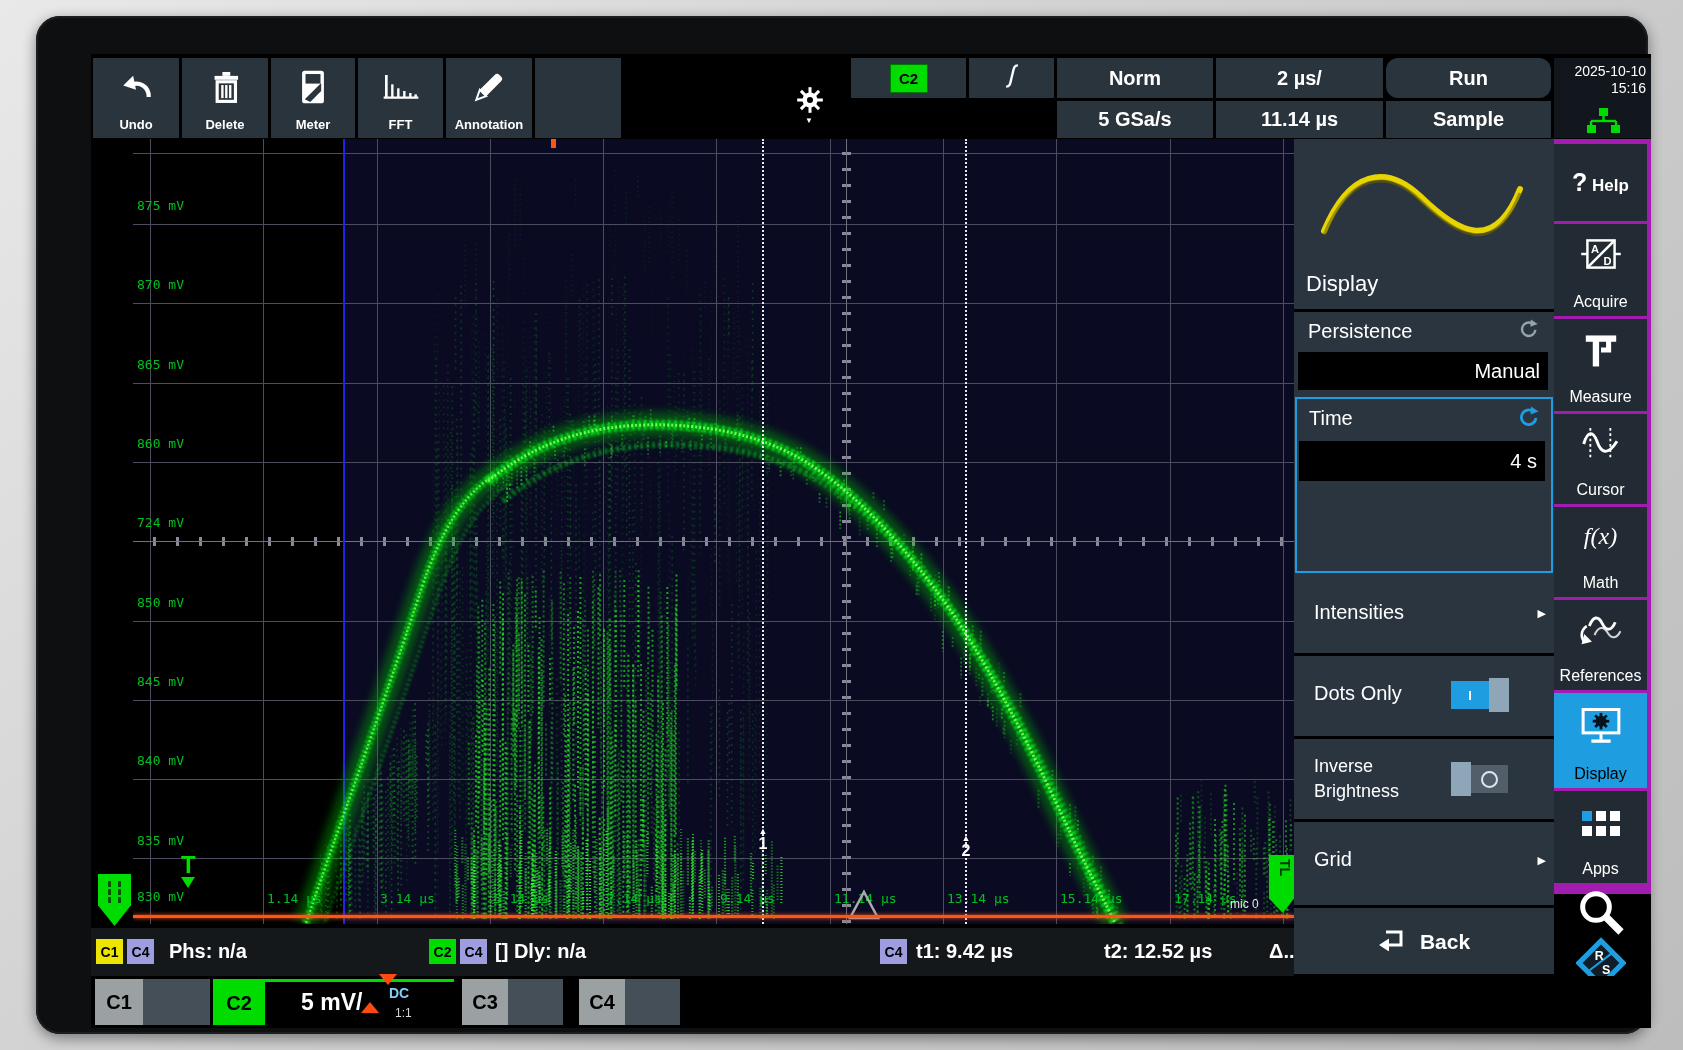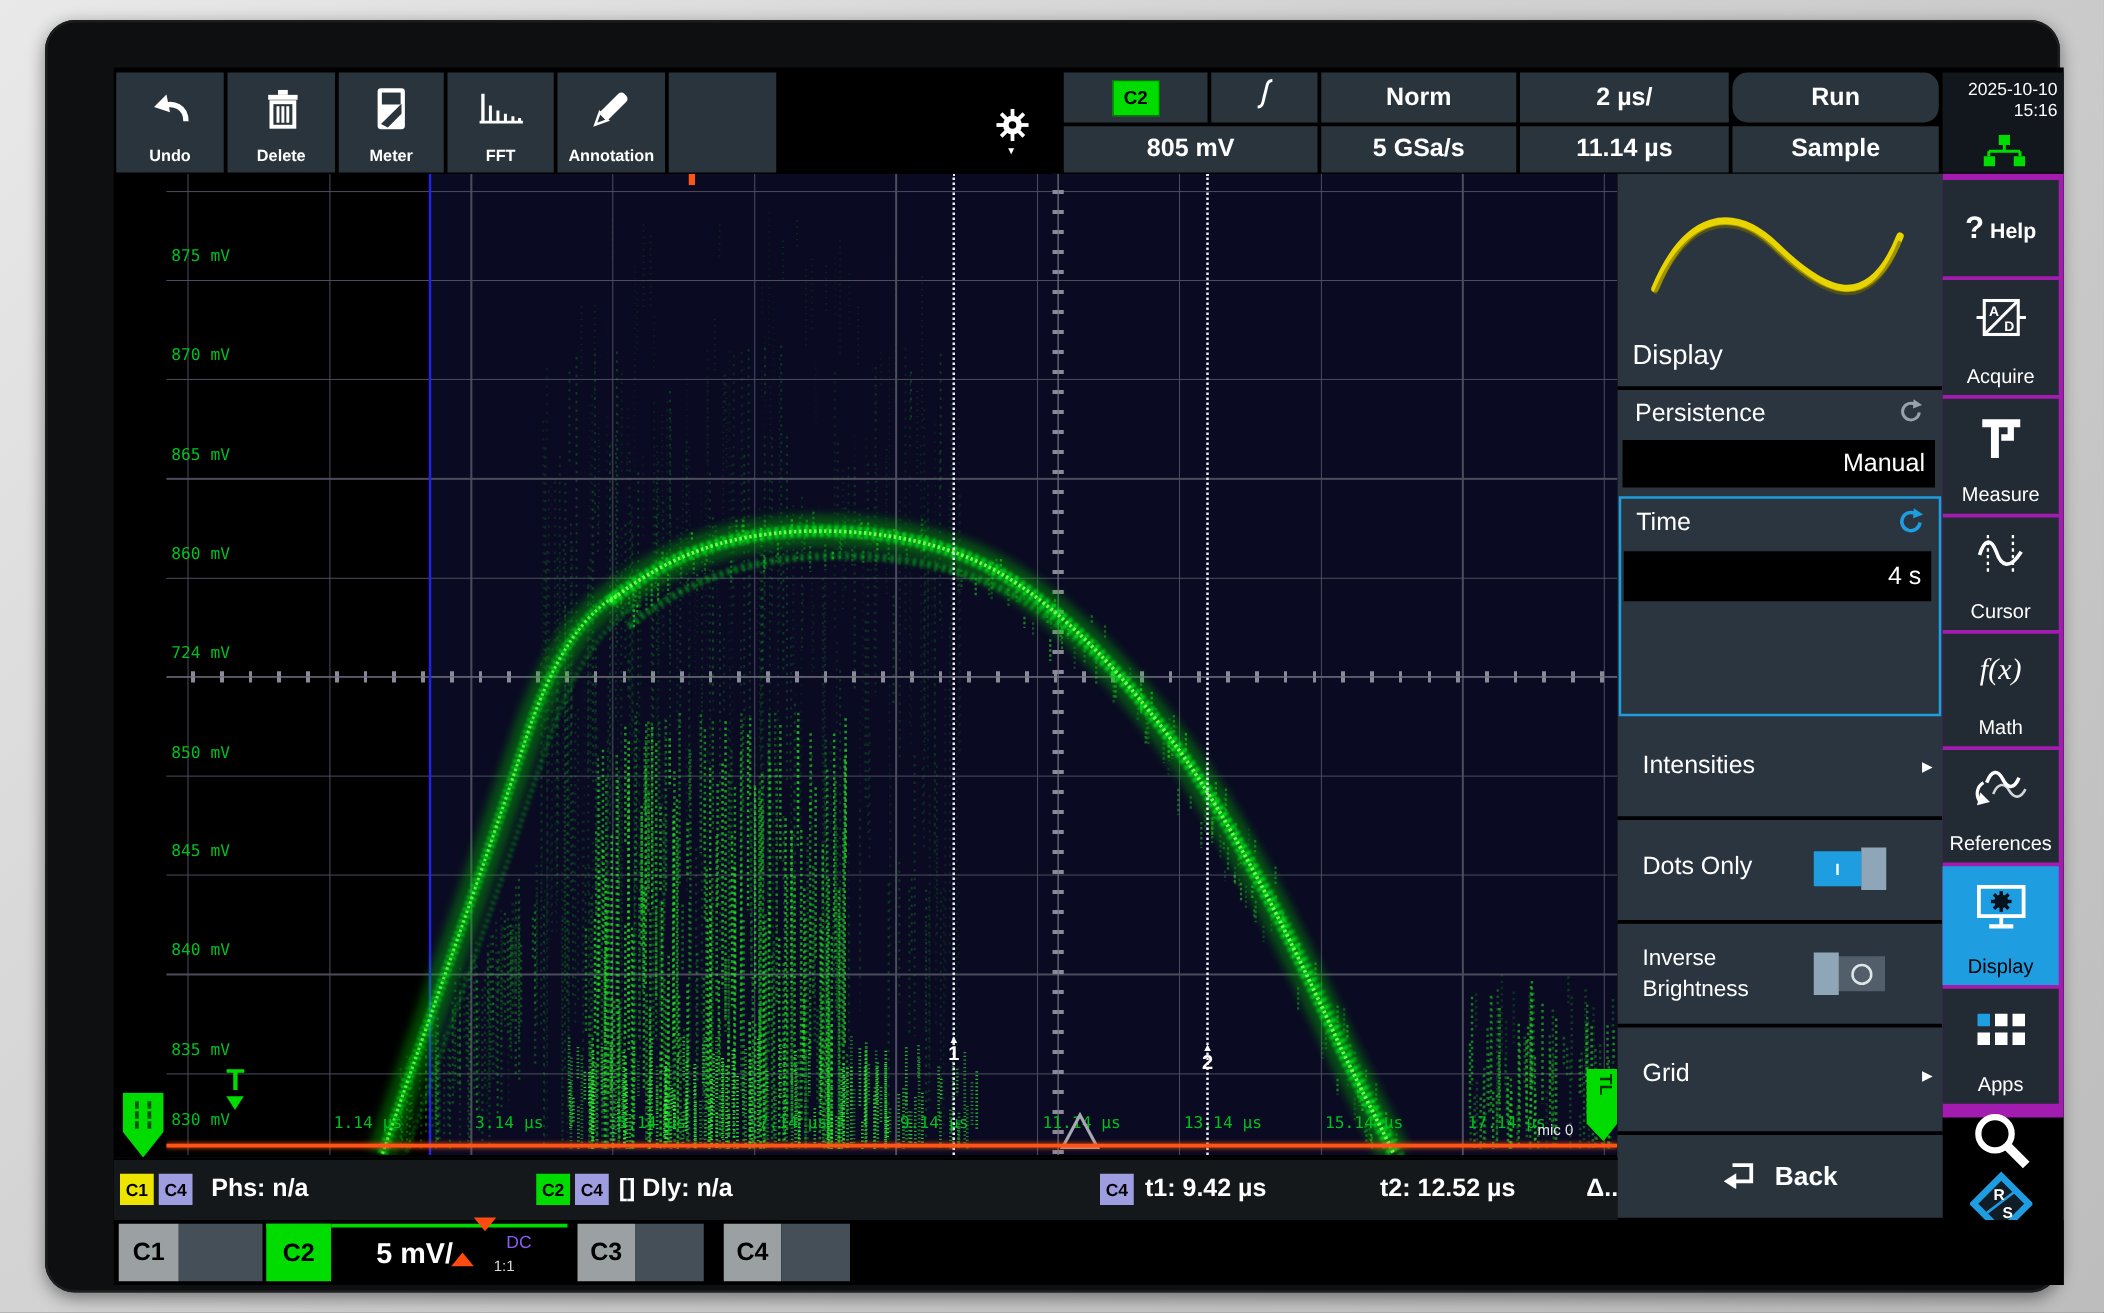--- a/index.html
+++ b/index.html
@@ -182,21 +182,20 @@
   <div class="cell" style="left:878px;top:4px;width:85px;height:40px;">
     <span>
       <svg width="20" height="26" viewBox="0 0 14 22">
               <path d="M12,2 C8,2 8.5,6 7,11 C5.5,16 6,20 2,20" fill="none" stroke="#fff" stroke-width="2"></path>
             </svg>
     </span>
   </div>
   <div class="cell" style="left:966px;top:4px;width:156px;height:40px;">Norm</div>
   <div class="cell" style="left:1125px;top:4px;width:167px;height:40px;">2 µs/</div>
   <div class="cell" style="left:1295px;top:4px;width:165px;height:40px;border-radius:12px;">Run</div>
-  <div class="cell" style="left:760px;top:47px;width:203px;height:37px;">805 mV</div>
   <div class="cell" style="left:966px;top:47px;width:156px;height:37px;">5 GSa/s</div>
   <div class="cell" style="left:1125px;top:47px;width:167px;height:37px;">11.14 µs</div>
   <div class="cell" style="left:1295px;top:47px;width:165px;height:37px;">Sample</div>
   <div class="datecell" style="left:1463px;top:4px;width:97px;height:80px;">
     <div class="abs" style="right:5px;top:5px;text-align:right;font-size:14px;line-height:17px;">
       <div>2025-10-10</div>
       <div>15:16</div>
     </div>
     <div class="abs" style="left:32px;top:48px;">
       <svg width="34" height="28" viewBox="0 0 34 28">
@@ -1674,21 +1673,21 @@
   <div id="chbar">
     <div class="chtab" style="left:4px;width:48px;background:#9ba1a3;">C1</div>
     <div class="chbody" style="left:52px;width:67px;"></div>
 
     <div class="chtab" style="left:122px;width:52px;background:#00dc00;border-top:3px solid #00dc00;box-sizing:border-box;">C2</div>
     <div class="chbody" style="left:174px;width:189px;background:#000;border-top:3px solid #00dc00;box-sizing:border-box;">
       <span class="abs" style="left:36px;top:7px;color:#fff;font-size:23px;font-weight:bold;">5 mV/</span>
       <span class="abs" style="left:96px;top:3px;">
         <span class="abar"></span><span class="uparrow"></span><span class="dnarrow" style="margin-top:3px;"></span><span class="abar"></span>
       </span>
-      <span class="abs" style="left:140px;top:3px;color:#8b5cf6;font-size:14px;font-weight:normal;">DC</span>
+      <span class="abs" style="left:124px;top:3px;color:#7dd3fc;font-size:14px;font-weight:bold;">DC</span>
       <span class="abs" style="left:130px;top:24px;color:#d8d8d8;font-size:12px;">1:1</span>
     </div>
 
     <div class="chtab" style="left:371px;width:46px;background:#9ba1a3;">C3</div>
     <div class="chbody" style="left:417px;width:55px;"></div>
 
     <div class="chtab" style="left:488px;width:46px;background:#9ba1a3;">C4</div>
     <div class="chbody" style="left:534px;width:55px;"></div>
   </div>
 

